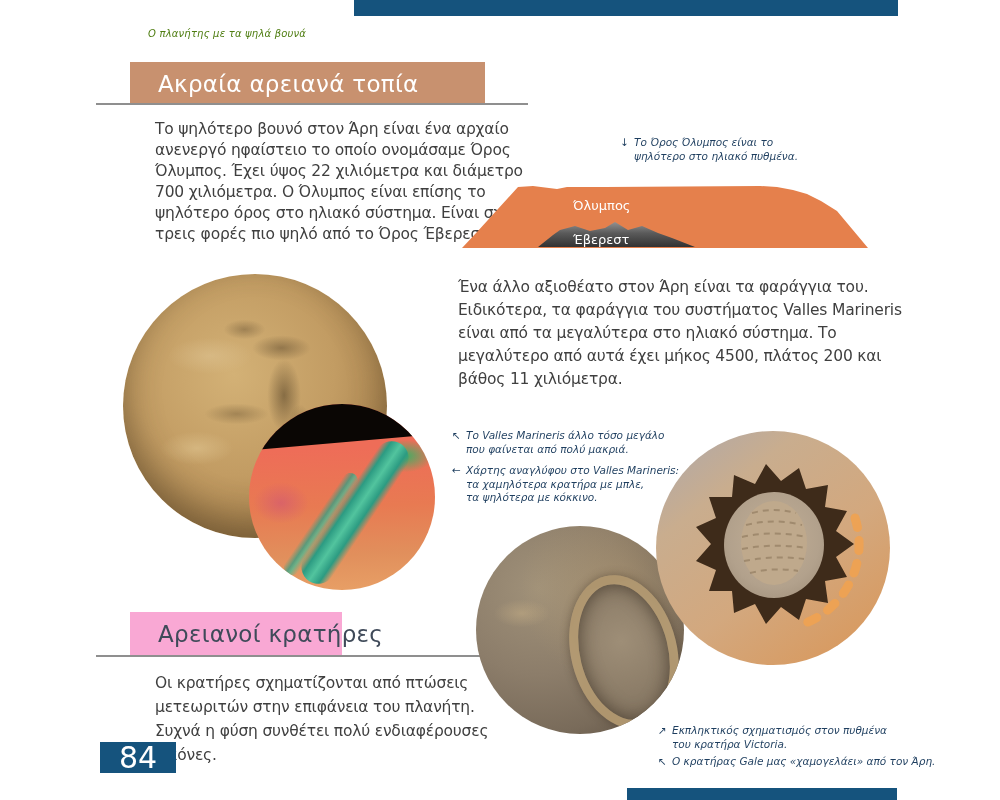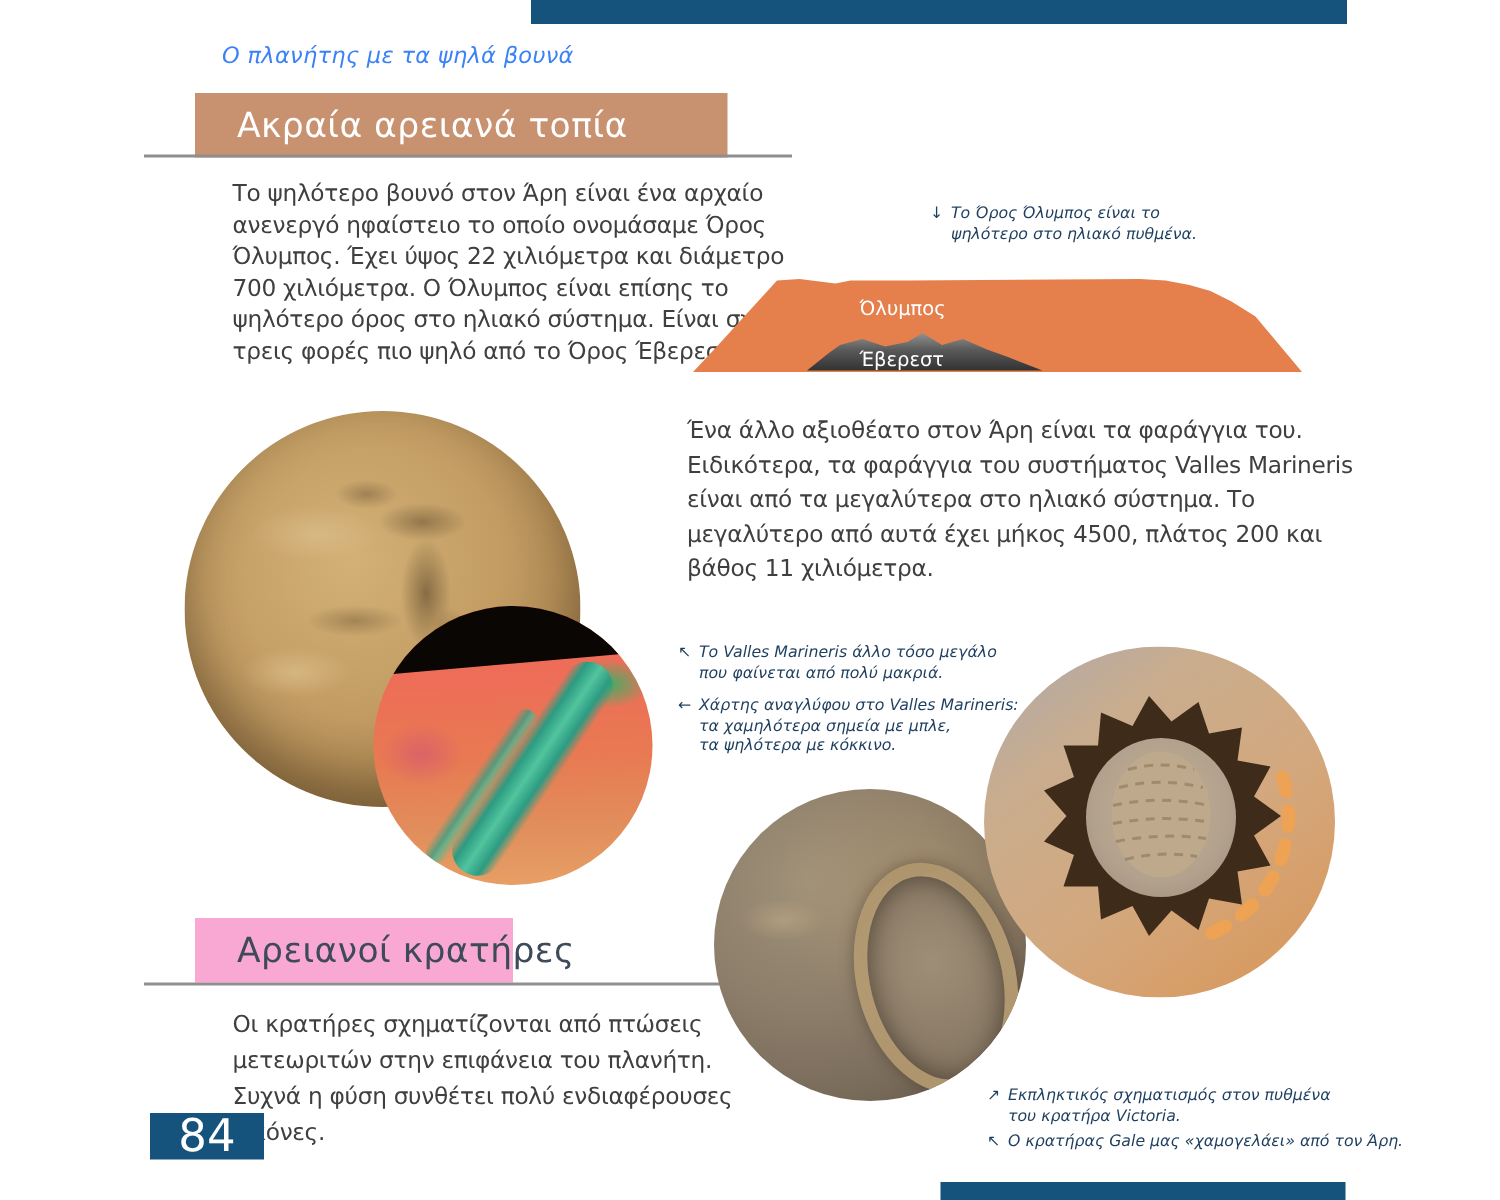--- a/index.html
+++ b/index.html
@@ -7,21 +7,21 @@
     width:1000px;height:800px;position:relative;background:#ffffff;
     font-family:"DejaVu Sans","Liberation Sans",sans-serif;overflow:hidden;
   }
   .abs{position:absolute;}
 
   
   .top-bar{left:354px;top:0;width:544px;height:16px;background:#15537d;}
   .bottom-bar{left:627px;top:788px;width:270px;height:12px;background:#15537d;}
 
   
-  .kicker{left:148px;top:28px;font-size:15px;font-style:italic;color:#3b82f6;letter-spacing:.2px;}
+  .kicker{left:148px;top:28px;font-size:10px;font-style:italic;color:#4d7c0f;letter-spacing:.2px;}
 
   
   .h-box{height:43px;display:flex;align-items:center;}
   .h-box1{left:130px;top:62px;width:355px;background:#c8916f;}
   .h-box2{left:130px;top:612px;width:212px;background:#f9a8d4;}
   .h-label{font-size:23px;padding-left:28px;white-space:nowrap;letter-spacing:.3px;}
   .h-label1{color:#ffffff;}
   .h-label2{color:#3f4a59;}
   .rule{height:2px;background:#8f8f8f;width:432px;left:96px;}
   .rule1{top:103px;}
@@ -150,21 +150,21 @@
   <span class="lines">
     <span>Το Valles Marineris άλλο τόσο μεγάλο</span><br>
     <span>που φαίνεται από πολύ μακριά.</span>
   </span>
 </div>
 
 <div class="abs cap cap-valles-map">
   <span class="arr">←</span>
   <span class="lines">
     <span>Χάρτης αναγλύφου στο Valles Marineris:</span><br>
-    <span>τα χαμηλότερα σημεία με μπλε,</span><br>
+    <span>τα χαμηλότερα κρατήρα με μπλε,</span><br>
     <span>τα ψηλότερα με κόκκινο.</span>
   </span>
 </div>
 
 <div class="abs gale">
   <div class="gale-rim"></div>
 </div>
 
 <div class="abs victoria">
   <svg viewBox="0 0 234 234" xmlns="http://www.w3.org/2000/svg">

